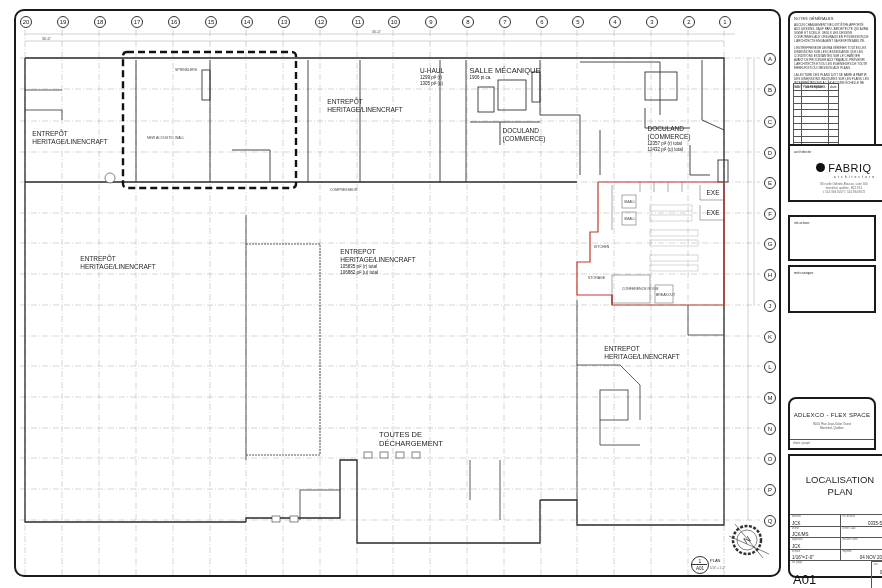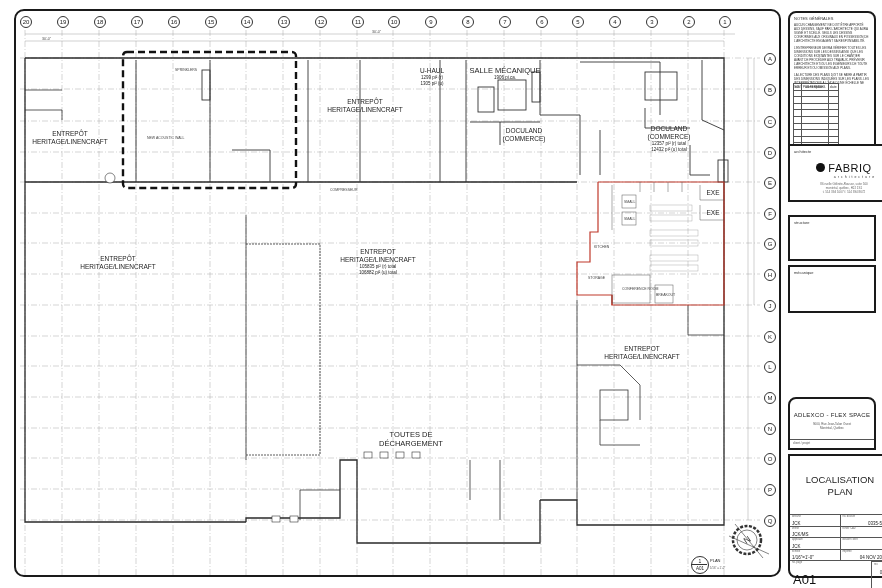--- a/index.html
+++ b/index.html
@@ -1,20 +1,20 @@
 <!DOCTYPE html>
 <html><head>
 <meta charset="utf-8">
 <style>
   html, body { margin: 0; padding: 0; background: #ffffff; }
   body { width: 882px; height: 588px; position: relative; overflow: hidden; font-family: "Liberation Sans", sans-serif; color: #222; }
   .sheet { position: absolute; left: 14px; top: 9px; width: 767px; height: 568px; border: 2px solid #1a1a1a; border-radius: 10px; box-sizing: border-box; background: #fff; }
   svg.plan { position: absolute; left: 0; top: 0; }
   .grid-bubble { position: absolute; width: 10px; height: 10px; border: 1px solid #333; border-radius: 50%; font-size: 6px; line-height: 10px; text-align: center; color: #222; background: #fff; }
-  .room-label { position: absolute; font-size: 6.5px; text-align: center; line-height: 8px; color: #222; white-space: nowrap; transform: translateX(-50%); }
+  .room-label { position: absolute; font-size: 6.5px; text-align: left; line-height: 8px; color: #222; white-space: nowrap; transform: translateX(-50%); }
   .room-label.big { font-size: 7.5px; line-height: 9px; }
   .room-label .sub { font-size: 4.5px; line-height: 6px; display: block; }
   .tiny { position: absolute; font-size: 3.5px; color: #444; white-space: nowrap; }
   .panel { position: absolute; border: 2px solid #1a1a1a; box-sizing: border-box; background: #fff; }
   .panel-title { position: absolute; left: 4px; top: 3px; font-size: 4px; color: #333; }
   .notes { position: absolute; left: 4px; top: 10px; right: 4px; font-size: 3px; line-height: 4px; color: #333; }
   .notes p { margin: 0 0 3px 0; }
   .rev-table { position: absolute; left: 3px; right: 3px; top: 70px; bottom: 4px; border-collapse: collapse; font-size: 3.5px; }
   .rev-table td, .rev-table th { border: 1px solid #555; height: 5.6px; padding: 0 1px; font-weight: normal; text-align: center; color: #333; }
   .logo-wrap { position: absolute; left: 0; right: 0; top: 12px; text-align: center; }

